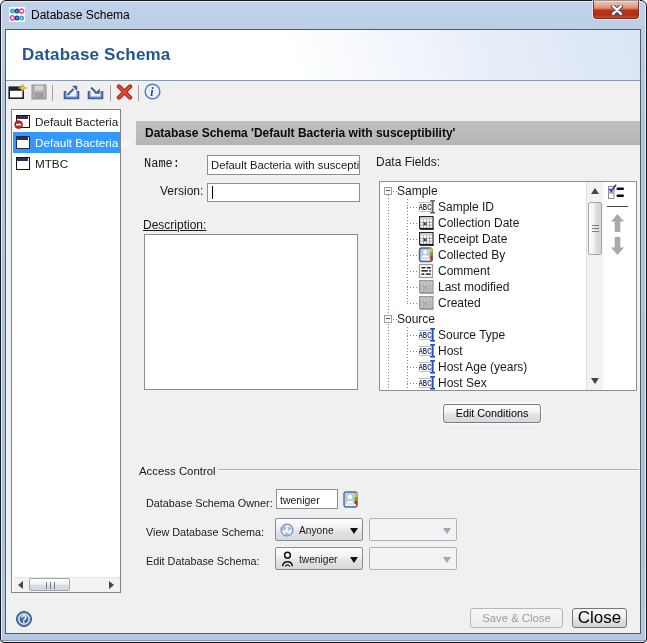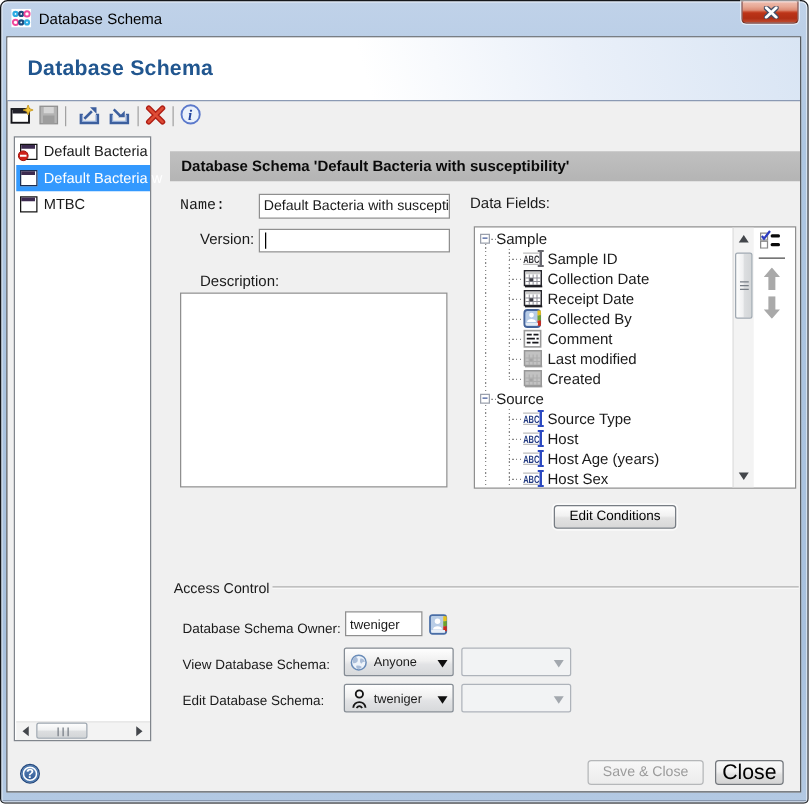--- a/index.html
+++ b/index.html
@@ -195,21 +195,21 @@
     </div>
 
     <div id="graybar">Database Schema 'Default Bacteria with susceptibility'</div>
 
     <label class="lb" style="left:138px;top:127px;font-family:Liberation Mono, monospace;">Name:</label>
     <div class="tin" style="left:201px;top:125px;width:153px;height:20px;font-size:11.3px;padding-top:3px;">Default Bacteria with susceptib</div>
     <label class="lb" style="left:138px;top:154px;margin-left:16px;">Version:</label>
     <div class="tin" style="left:201px;top:153px;width:153px;height:19px;">
         <span style="position:absolute;left:4px;top:2px;width:1px;height:13px;background:#000;"></span>
       </div>
-    <label class="lb" style="left:154px;top:188px;">Description:</label>
+    <label class="lb" style="left:137px;top:188px;text-decoration:underline;">Description:</label>
     <div class="tin" style="left:138px;top:204px;width:214px;height:156px;"></div>
 
     <label class="lb" style="left:370px;top:125px;">Data Fields:</label>
     <div id="tree">
         <div class="vdots" style="left:7.5px;top:13px;height:194px;"></div>
         <div class="vdots" style="left:26.5px;top:17px;height:104px;"></div>
         <div class="vdots" style="left:26.5px;top:145px;height:62px;"></div>
         <div class="trow grp" style="top:1px;">
           <div class="exp"></div>
           <div class="hdots" style="left:12.5px;top:8px;width:4.5px;"></div>

